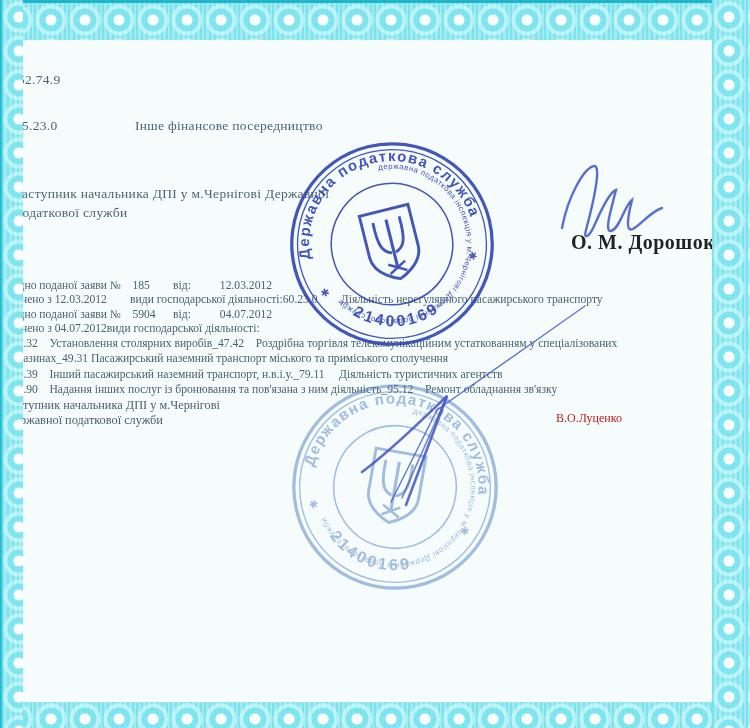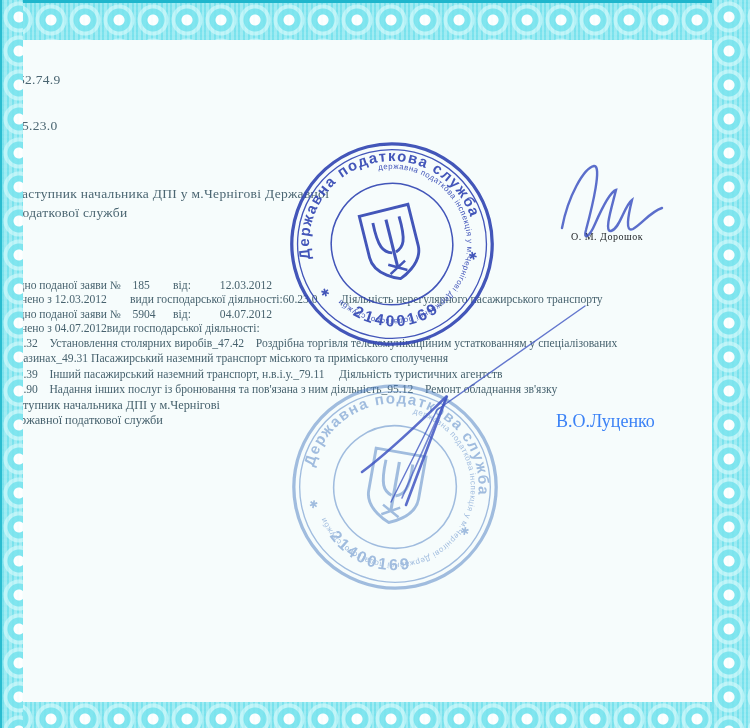--- a/index.html
+++ b/index.html
@@ -13,33 +13,34 @@
        repeating-linear-gradient(0deg, rgba(110,222,234,.85) 0 2px, rgba(216,248,250,.9) 2px 5px);
      background-size:34px 34px, 34px 34px, 34px 34px;}
   .border.top{left:0;top:0;width:750px;height:37px;border-top:3px solid #1fb6cc;}
   .border.bottom{left:0;top:702px;width:750px;height:26px;border-bottom:3px solid #29bccf;}
   .border.left{left:0;top:0;width:21px;height:728px;border-left:2px solid #2abccf;}
   .border.right{left:712px;top:0;width:38px;height:728px;border-right:2px solid #2abccf;}
 
   .txt{position:absolute;color:#4b6672;white-space:pre;}
   .code-line{font-size:13.5px;letter-spacing:.3px;}
   .small{font-size:11.6px;color:#47626e;}
-  .name1{font-size:10px;font-weight:normal;color:#1f2326;letter-spacing:.5px;}
-  .name2{font-size:18px;color:#3b82f6;}
+  .name1{font-size:20px;font-weight:bold;color:#1f2326;letter-spacing:.5px;}
+  .name2{font-size:12px;color:#b91c1c;}
 
   .stamp{position:absolute;pointer-events:none;}
   .sig-layer{position:absolute;left:0;top:0;width:750px;height:728px;pointer-events:none;z-index:4;}
 </style>
 </head>
 <body>
 
 <div id="page">
 
   <div class="txt code-line" style="left:18px;top:72px;">52.74.9</div>
   <div class="txt code-line" style="left:15px;top:118px;">65.23.0</div>
+  <div class="txt code-line" style="left:135px;top:118px;">Інше фінансове посередництво</div>
 
   <div class="txt code-line" style="left:15px;top:186px;">Заступник начальника ДПІ у м.Чернігові Державної</div>
   <div class="txt code-line" style="left:15px;top:205px;">податкової служби</div>
   <div class="txt name1" style="left:571px;top:231px;">О. М. Дорошок</div>
 
   <div class="txt small" style="left:6px;top:279px;">згідно поданої заяви №    185        від:          12.03.2012</div>
   <div class="txt small" style="left:6px;top:293px;">змінено з 12.03.2012        види господарської діяльності:60.23.0        Діяльність нерегулярного пасажирського транспорту</div>
   <div class="txt small" style="left:6px;top:308px;">згідно поданої заяви №    5904      від:          04.07.2012</div>
   <div class="txt small" style="left:6px;top:322px;">змінено з 04.07.2012види господарської діяльності:</div>
   <div class="txt small" style="left:6px;top:337px;">_43.32    Установлення столярних виробів_47.42    Роздрібна торгівля телекомунікаційним устаткованням у спеціалізованих</div>

